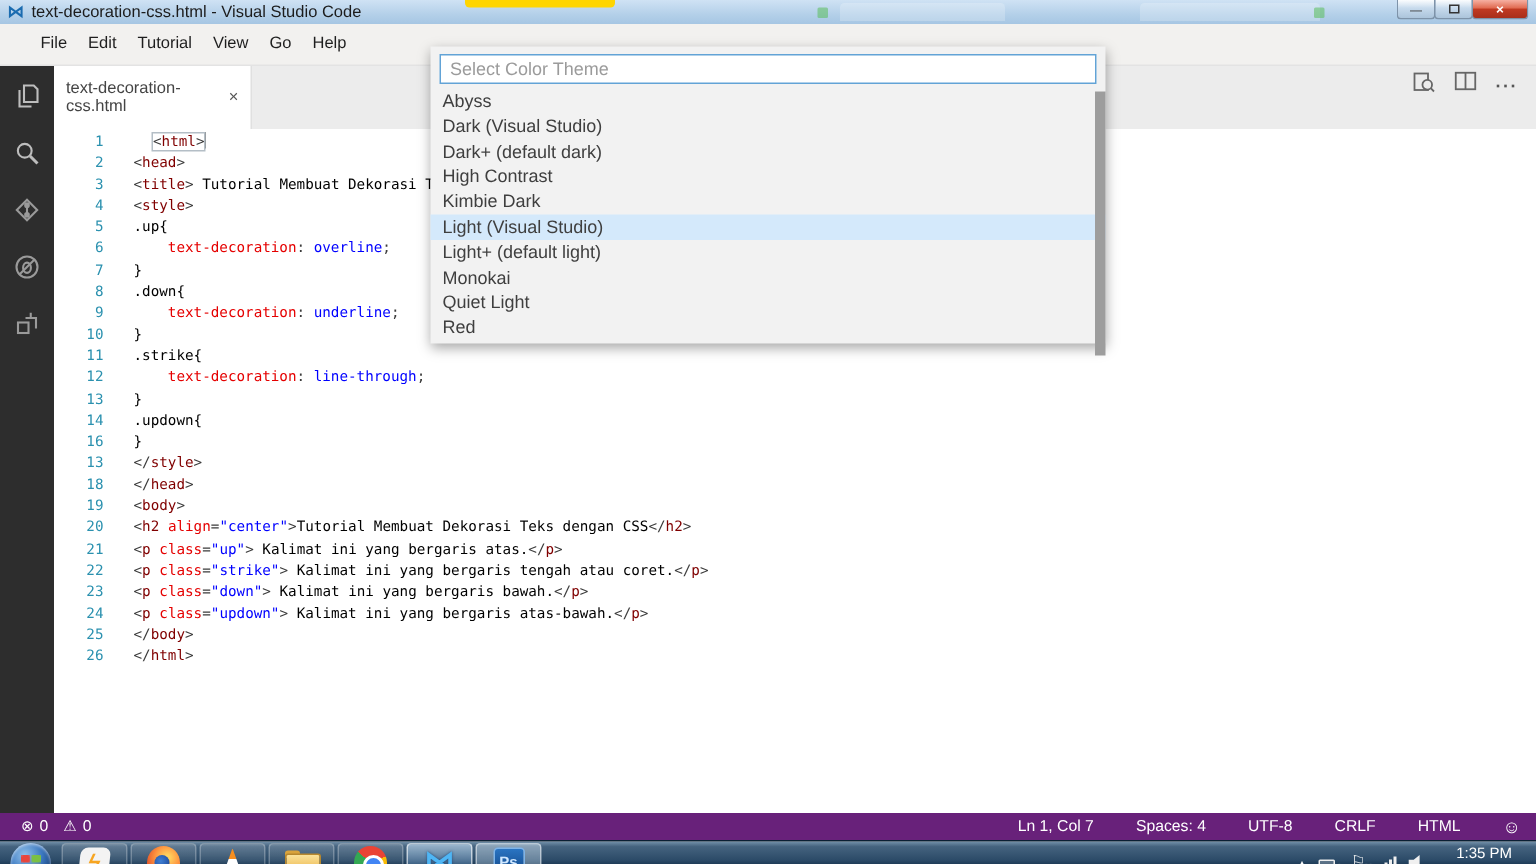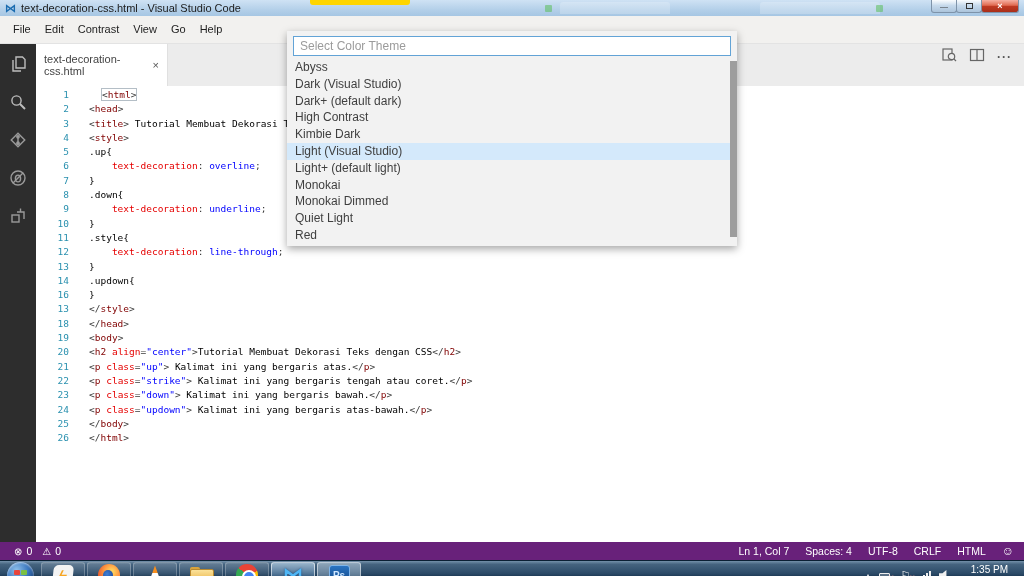--- a/index.html
+++ b/index.html
@@ -12,21 +12,21 @@
   .tb-title { font-size:11px; color:#1c1c1c; }
   .ghost { position:absolute; top:2px; height:12px; background:rgba(255,255,255,.22); border-radius:3px 3px 0 0; }
   .ghost-yellow { position:absolute; top:0; left:310px; width:100px; height:5px; background:#ffd500; border-radius:0 0 3px 3px; }
   .ghost-dot { position:absolute; top:5px; width:7px; height:7px; background:rgba(90,190,90,.55); border-radius:1px; }
   #win-controls { position:absolute; top:0; right:5px; display:flex; }
   .win-btn { height:13px; border:1px solid #7e93a9; border-top:none; border-radius:0 0 3px 3px; background:linear-gradient(180deg,rgba(255,255,255,.9),rgba(205,220,235,.55) 45%,rgba(170,190,210,.55)); display:flex; align-items:center; justify-content:center; font-size:8px; color:#333; width:26px; margin-left:-1px; }
   .win-btn.close { width:38px; background:linear-gradient(180deg,#f6b0a2 0%,#e06a50 45%,#c03a22 50%,#a92f1a 100%); color:#fff; font-weight:bold; font-size:9px; }
   .glyph-max { width:7px; height:6px; border:1px solid #333; display:inline-block; }
 
   
-  #menubar { height:28px; background:#f2f1ef; border-bottom:1px solid #e3e3e3; display:flex; align-items:center; padding-left:6px; }
+  #menubar { height:28px; background:#f2f1ef; border-bottom:1px solid #e3e3e3; display:flex; align-items:center; padding-left:20px; }
   .menu-item { font-size:11px; color:#1e1e1e; padding:0 7px; line-height:15px; }
 
   
   #main { height:498px; display:flex; }
   #activitybar { width:36px; background:#2d2d2d; display:flex; flex-direction:column; align-items:center; padding-top:10px; gap:18px; }
   .act-icon svg { display:block; }
 
   #editorcol { flex:1; display:flex; flex-direction:column; background:#fff; }
   #tabbar { height:42px; background:#ececec; display:flex; position:relative; }
   #tab-active { width:132px; background:#ffffff; display:flex; align-items:center; padding:0 8px; border-right:1px solid #e0e0e0; }
@@ -51,21 +51,21 @@
   #qp-input::placeholder { color:#9b9b9b; }
   #qp-list { position:relative; }
   .qp-item { height:16.8px; line-height:16.8px; padding-left:8px; font-size:12px; color:#3f3f3f; }
   .qp-item.selected { background:#d4e9fb; }
   #qp-scroll { position:absolute; right:0; top:2px; width:7px; height:176px; background:#9d9d9d; }
 
   
   #statusbar { height:18px; background:#68217a; color:#fff; display:flex; align-items:center; font-size:10.5px; padding:0 10px 0 14px; }
   .sb-left { display:flex; align-items:center; gap:4px; }
   .sb-ico { font-size:10px; }
-  .sb-right { margin-left:auto; display:flex; align-items:center; gap:16px; }
+  .sb-right { margin-left:auto; display:flex; align-items:center; gap:28px; }
   .sb-item { white-space:nowrap; }
   .sb-smiley { font-size:12px; }
 
   
   #taskbar { height:29px; background:linear-gradient(180deg,#7491aa 0%,#45637f 12%,#2b4a67 45%,#16324c 60%,#102b45 100%); display:flex; align-items:center; padding:0 4px; border-top:1px solid #0a1f33; }
   #start-orb { width:27px; height:27px; border-radius:50%; background:radial-gradient(circle at 35% 30%, #8fc0ea 0%, #3c78c0 45%, #143a6e 80%, #0c2a52 100%); margin:0 6px 0 3px; display:flex; align-items:center; justify-content:center; box-shadow:inset 0 1px 2px rgba(255,255,255,.6); }
   .winflag { width:13px; height:11px; display:grid; grid-template-columns:6px 6px; grid-template-rows:5px 5px; gap:1px; transform:perspective(30px) rotateY(-10deg); }
   .winflag i { border-radius:1px; }
   .wf-r{background:#e8453c;} .wf-g{background:#7bc043;} .wf-b{background:#26a0da;} .wf-y{background:#fdbd2e;}
   .task-tile { width:44px; height:26px; margin:0 1px; border-radius:3px; border:1px solid rgba(255,255,255,.25); background:linear-gradient(180deg,rgba(255,255,255,.16),rgba(255,255,255,.04) 55%,rgba(0,0,0,.08)); display:flex; align-items:center; justify-content:center; }
@@ -118,21 +118,21 @@
       </div>
     <div class="win-btn close">
         <span>×</span>
       </div>
   </div>
 </div>
 
 <div id="menubar">
     <span class="menu-item">File</span>
     <span class="menu-item">Edit</span>
-    <span class="menu-item">Contrast</span>
+    <span class="menu-item">Tutorial</span>
     <span class="menu-item">View</span>
     <span class="menu-item">Go</span>
     <span class="menu-item">Help</span>
   </div>
 
 <div id="main">
   <div id="activitybar">
     <span class="act-icon">
       <svg class="line-ic" width="20" height="20" viewBox="0 0 20 20">
           <path d="M8 3 H14.5 L17 5.5 V14 H8 Z"></path>
@@ -196,21 +196,21 @@
         <div class="code-row"><span class="gutter">1</span><span class="code-text"><span class="word-box"><span class="tk-p">&lt;</span><span class="tk-t">html</span><span class="tk-p">&gt;</span></span><span class="caret"></span></span></div>
         <div class="code-row"><span class="gutter">2</span><span class="code-text"><span class="tk-p">&lt;</span><span class="tk-t">head</span><span class="tk-p">&gt;</span></span></div>
         <div class="code-row"><span class="gutter">3</span><span class="code-text"><span class="tk-p">&lt;</span><span class="tk-t">title</span><span class="tk-p">&gt;</span><span class="tk-x"> Tutorial Membuat Dekorasi T</span></span></div>
         <div class="code-row"><span class="gutter">4</span><span class="code-text"><span class="tk-p">&lt;</span><span class="tk-t">style</span><span class="tk-p">&gt;</span></span></div>
         <div class="code-row"><span class="gutter">5</span><span class="code-text"><span class="tk-x">.up{</span></span></div>
         <div class="code-row"><span class="gutter">6</span><span class="code-text"><span class="tk-x">    </span><span class="tk-r">text-decoration</span><span class="tk-p">:</span><span class="tk-v"> overline</span><span class="tk-p">;</span></span></div>
         <div class="code-row"><span class="gutter">7</span><span class="code-text"><span class="tk-x">}</span></span></div>
         <div class="code-row"><span class="gutter">8</span><span class="code-text"><span class="tk-x">.down{</span></span></div>
         <div class="code-row"><span class="gutter">9</span><span class="code-text"><span class="tk-x">    </span><span class="tk-r">text-decoration</span><span class="tk-p">:</span><span class="tk-v"> underline</span><span class="tk-p">;</span></span></div>
         <div class="code-row"><span class="gutter">10</span><span class="code-text"><span class="tk-x">}</span></span></div>
-        <div class="code-row"><span class="gutter">11</span><span class="code-text"><span class="tk-x">.style{</span></span></div>
+        <div class="code-row"><span class="gutter">11</span><span class="code-text"><span class="tk-x">.strike{</span></span></div>
         <div class="code-row"><span class="gutter">12</span><span class="code-text"><span class="tk-x">    </span><span class="tk-r">text-decoration</span><span class="tk-p">:</span><span class="tk-v"> line-through</span><span class="tk-p">;</span></span></div>
         <div class="code-row"><span class="gutter">13</span><span class="code-text"><span class="tk-x">}</span></span></div>
         <div class="code-row"><span class="gutter">14</span><span class="code-text"><span class="tk-x">.updown{</span></span></div>
         <div class="code-row"><span class="gutter">16</span><span class="code-text"><span class="tk-x">}</span></span></div>
         <div class="code-row"><span class="gutter">13</span><span class="code-text"><span class="tk-p">&lt;/</span><span class="tk-t">style</span><span class="tk-p">&gt;</span></span></div>
         <div class="code-row"><span class="gutter">18</span><span class="code-text"><span class="tk-p">&lt;/</span><span class="tk-t">head</span><span class="tk-p">&gt;</span></span></div>
         <div class="code-row"><span class="gutter">19</span><span class="code-text"><span class="tk-p">&lt;</span><span class="tk-t">body</span><span class="tk-p">&gt;</span></span></div>
         <div class="code-row"><span class="gutter">20</span><span class="code-text"><span class="tk-p">&lt;</span><span class="tk-t">h2</span><span class="tk-x"> </span><span class="tk-a">align</span><span class="tk-p">=</span><span class="tk-s">"center"</span><span class="tk-p">&gt;</span><span class="tk-x">Tutorial Membuat Dekorasi Teks dengan CSS</span><span class="tk-p">&lt;/</span><span class="tk-t">h2</span><span class="tk-p">&gt;</span></span></div>
         <div class="code-row"><span class="gutter">21</span><span class="code-text"><span class="tk-p">&lt;</span><span class="tk-t">p</span><span class="tk-x"> </span><span class="tk-a">class</span><span class="tk-p">=</span><span class="tk-s">"up"</span><span class="tk-p">&gt;</span><span class="tk-x"> Kalimat ini yang bergaris atas.</span><span class="tk-p">&lt;/</span><span class="tk-t">p</span><span class="tk-p">&gt;</span></span></div>
         <div class="code-row"><span class="gutter">22</span><span class="code-text"><span class="tk-p">&lt;</span><span class="tk-t">p</span><span class="tk-x"> </span><span class="tk-a">class</span><span class="tk-p">=</span><span class="tk-s">"strike"</span><span class="tk-p">&gt;</span><span class="tk-x"> Kalimat ini yang bergaris tengah atau coret.</span><span class="tk-p">&lt;/</span><span class="tk-t">p</span><span class="tk-p">&gt;</span></span></div>
@@ -228,21 +228,20 @@
   </div>
   <div id="qp-list">
     <div class="qp-item">Abyss</div>
       <div class="qp-item">Dark (Visual Studio)</div>
       <div class="qp-item">Dark+ (default dark)</div>
       <div class="qp-item">High Contrast</div>
       <div class="qp-item">Kimbie Dark</div>
       <div class="qp-item selected">Light (Visual Studio)</div>
       <div class="qp-item">Light+ (default light)</div>
       <div class="qp-item">Monokai</div>
-      <div class="qp-item">Monokai Dimmed</div>
       <div class="qp-item">Quiet Light</div>
       <div class="qp-item">Red</div>
       <div id="qp-scroll"></div>
   </div>
 </div>
 
 <div id="statusbar">
   <div class="sb-left">
     <span class="sb-ico">⊗</span>
     <span>0</span>

